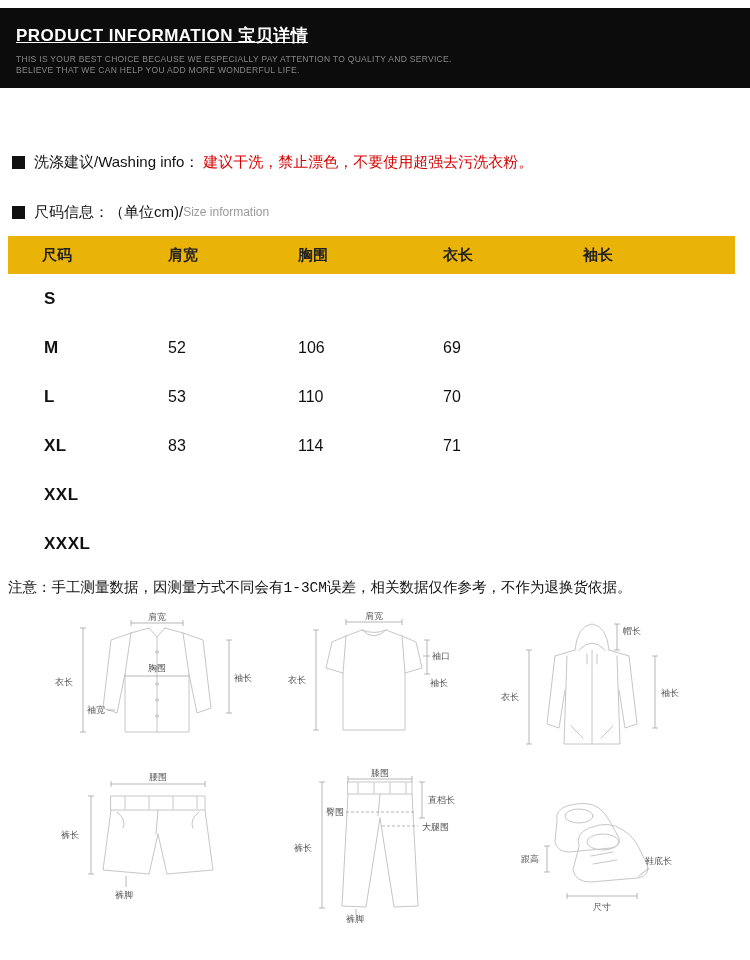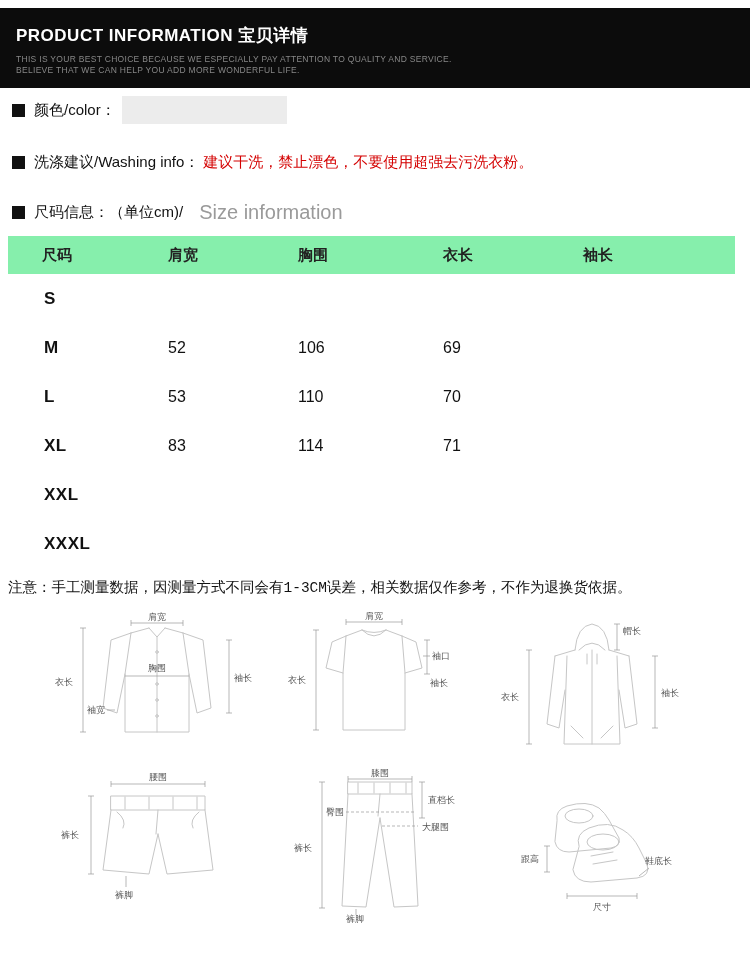--- a/index.html
+++ b/index.html
@@ -2,34 +2,34 @@
 <html><head>
 <meta charset="utf-8">
 <style>
   * { margin:0; padding:0; box-sizing:border-box; }
   html,body { background:#fff; }
   body { width:750px; font-family:"Liberation Sans","DejaVu Sans",sans-serif; color:#1a1a1a; }
   .page { position:relative; width:750px; height:960px; background:#fff; overflow:hidden; }
 
   
   .topbar { position:absolute; left:0; top:8px; width:750px; height:80px; background:#0c0c0c; padding:16px 0 0 16px; }
-  .topbar-title { font-size:17px; font-weight:bold; color:#ffffff; letter-spacing:.5px; }
+  .topbar-title { font-size:17px; font-weight:bold; color:#ffffff; letter-spacing:.5px;text-decoration:underline; }
   .topbar-tag { font-size:8.5px; line-height:11px; color:#878787; margin-top:7px; letter-spacing:.3px; }
 
   
   .info-row { position:absolute; left:12px; display:flex; align-items:center; }
   .bullet { width:13px; height:13px; background:#111; margin-right:9px; flex:0 0 auto; }
   .info-label { font-size:15px; color:#111; }
   .color-box { width:165px; height:28px; background:#ececec; margin-left:6px; }
   .wash-text { font-size:15px; color:#d40000; margin-left:4px; }
-  .size-en { font-size:20px; color:#9a9a9a; margin-left:16px; }
+  .size-en { font-size:12px; color:#9a9a9a; margin-left:0; }
 
   
   table.size-table { position:absolute; top:236px; left:8px; width:727px; border-collapse:collapse; table-layout:fixed; }
-  .size-table thead tr { background:#86efac; height:38px; }
+  .size-table thead tr { background:#eab308; height:38px; }
   .size-table th { font-size:15px; font-weight:bold; color:#222; text-align:left; padding-left:50px; }
   .size-table th:first-child { padding-left:34px; }
   .size-table td { height:49px; font-size:16px; color:#111; text-align:left; padding-left:50px; }
   .size-table td.size-cell { font-weight:bold; font-size:17px; padding-left:36px; letter-spacing:.5px; }
 
   .note { position:absolute; top:578px; left:8px; font-size:14.5px; color:#111;font-family:Liberation Mono, monospace; }
 
   
   .diagrams { position:absolute; top:612px; left:50px; width:650px; display:grid; grid-template-columns:repeat(3,1fr); row-gap:6px; justify-items:center; }
   svg .g  { fill:none; stroke:#c6c6c6; stroke-width:1; stroke-linejoin:round; stroke-linecap:round; }
@@ -44,25 +44,20 @@
 <div class="page">
 
   <div class="topbar">
     <div class="topbar-title">PRODUCT INFORMATION  宝贝详情</div>
     <div class="topbar-tag">
       <div>THIS IS YOUR BEST CHOICE BECAUSE WE ESPECIALLY PAY ATTENTION TO QUALITY AND SERVICE.</div>
       <div>BELIEVE THAT WE CAN HELP YOU ADD MORE WONDERFUL LIFE.</div>
     </div>
   </div>
 
-  <div class="info-row" style="top:96px; height:28px;">
-    <span class="bullet"></span>
-    <span class="info-label">颜色/color：</span>
-    <span class="color-box"></span>
-  </div>
 
   <div class="info-row" style="top:150px; height:24px;">
     <span class="bullet"></span>
     <span class="info-label">洗涤建议/Washing info：</span>
     <span class="wash-text">建议干洗，禁止漂色，不要使用超强去污洗衣粉。</span>
   </div>
 
   <div class="info-row" style="top:200px; height:24px;text-align:right;">
     <span class="bullet"></span>
     <span class="info-label">尺码信息：（单位cm)/</span>

